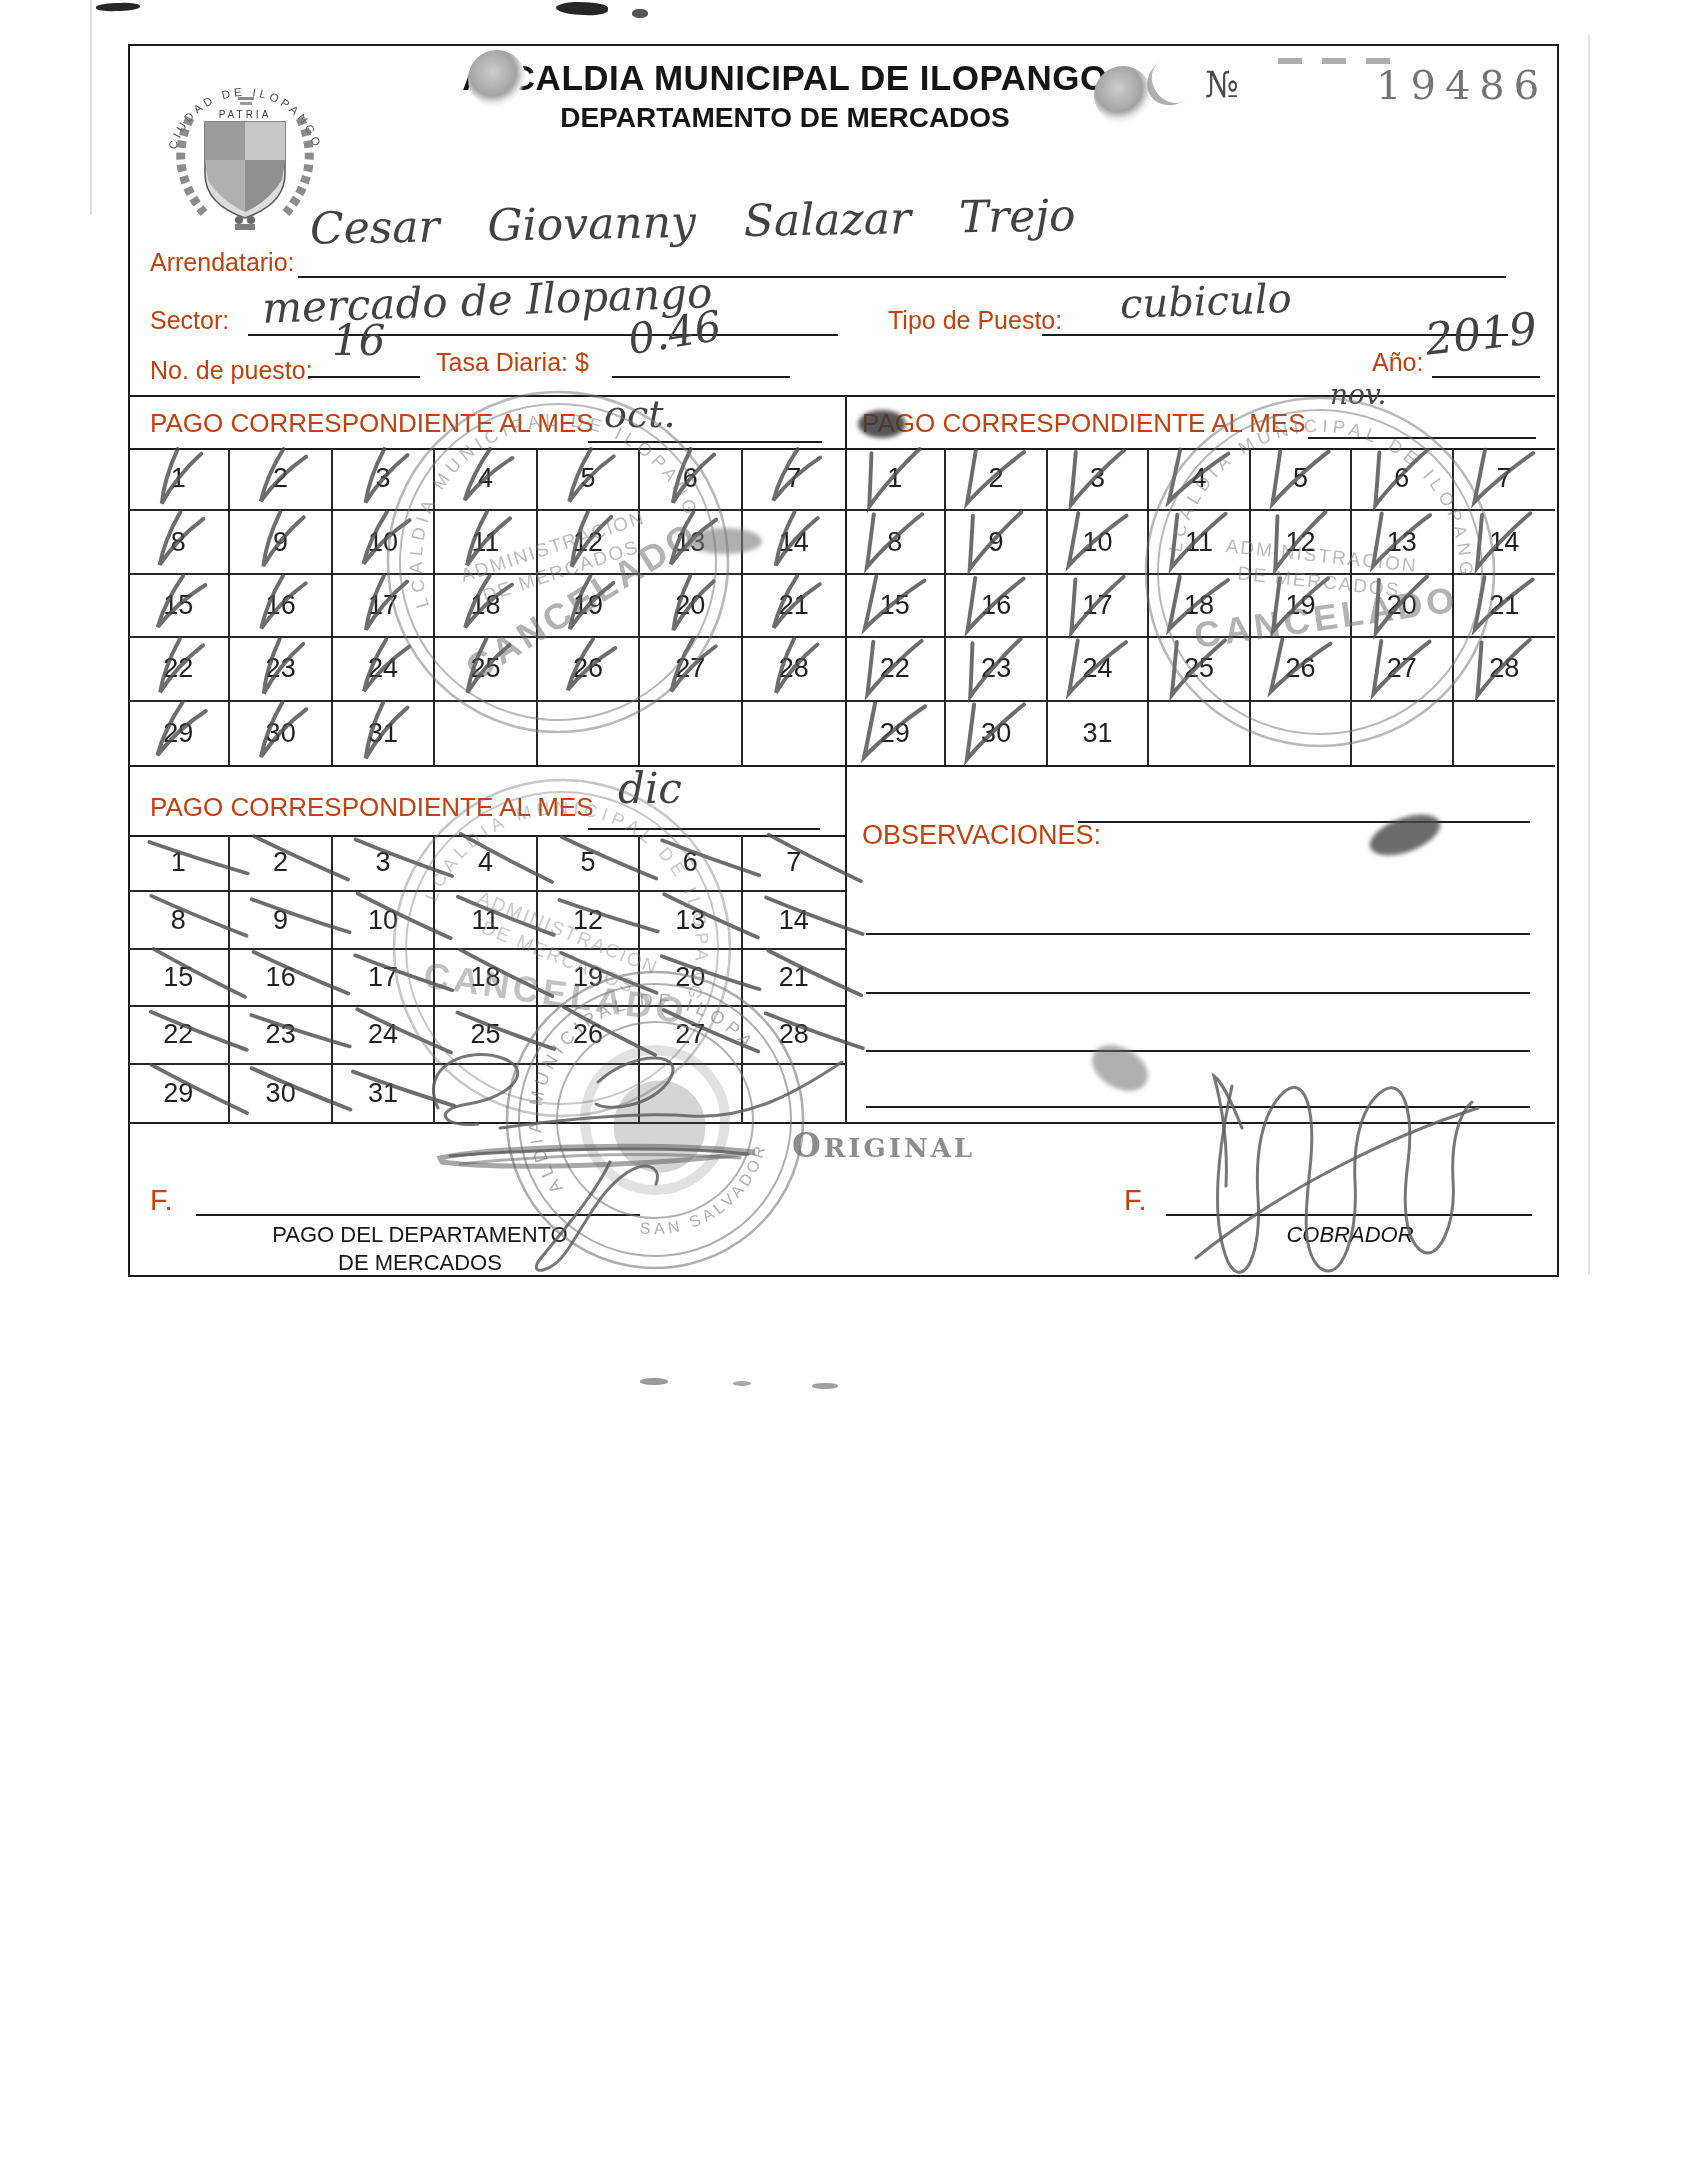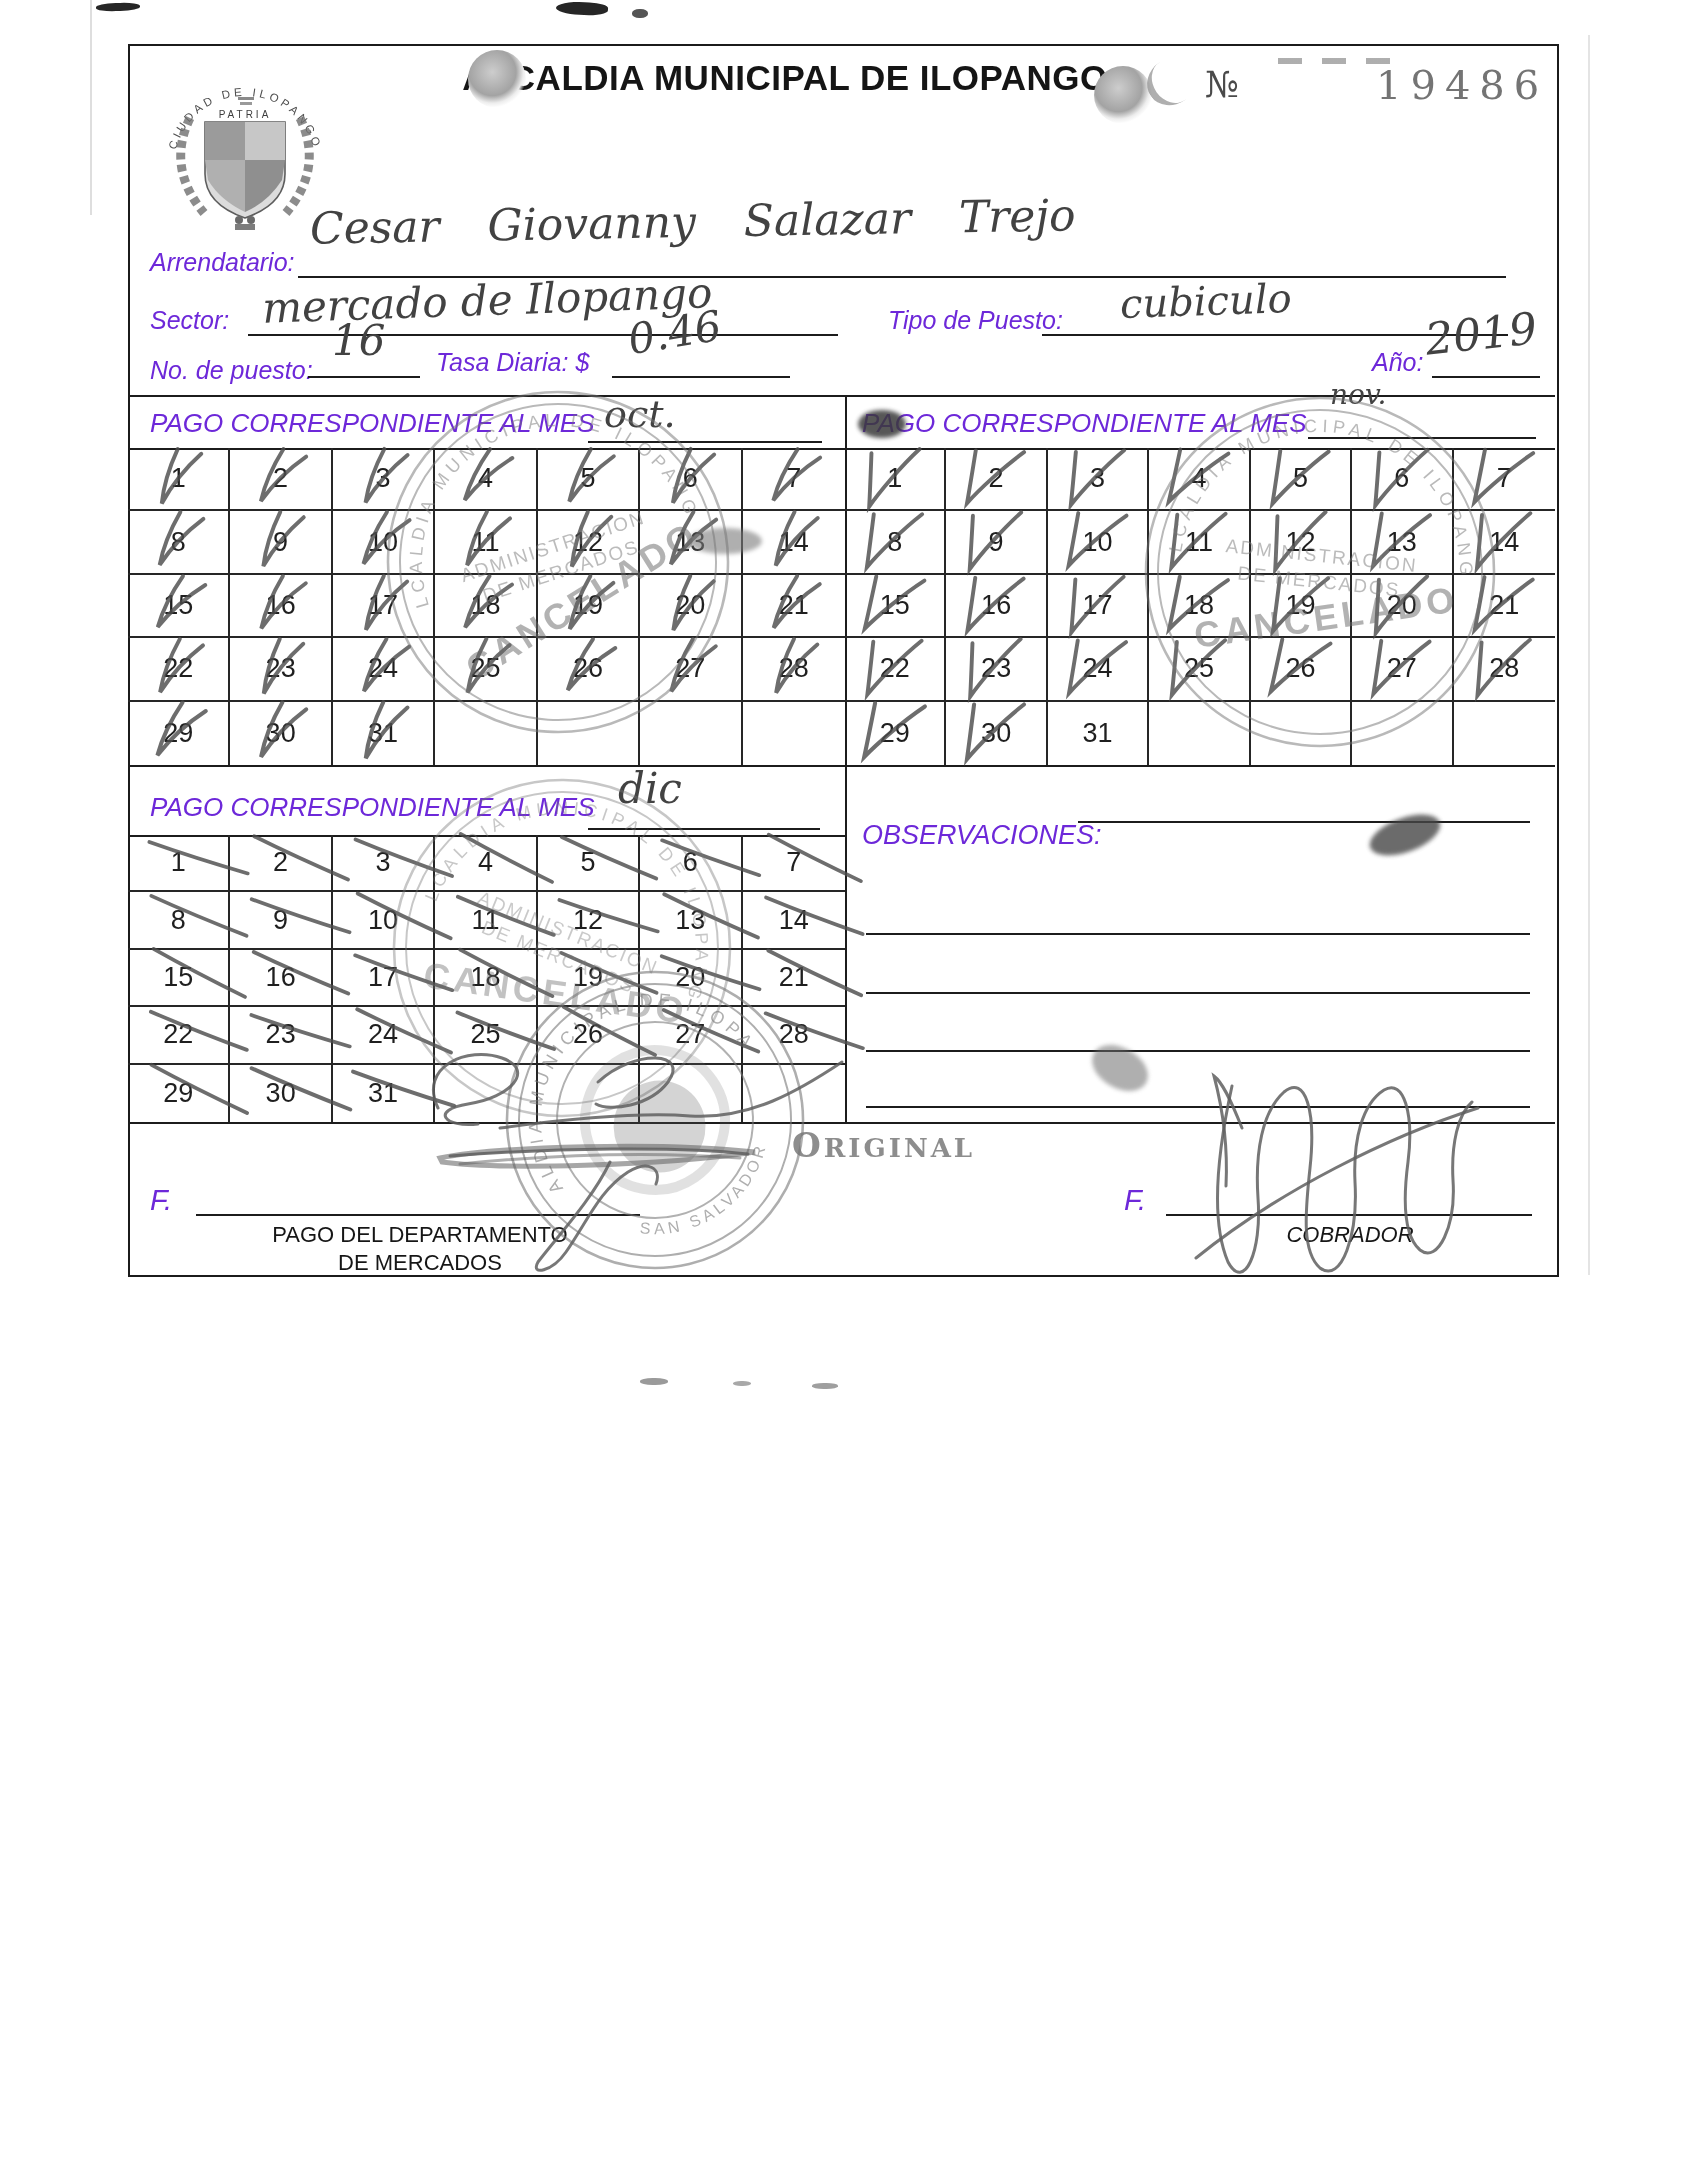--- a/index.html
+++ b/index.html
@@ -3,21 +3,21 @@
 <meta charset="utf-8">
 <style>
   html,body{margin:0;padding:0;background:#ffffff;}
   .page{position:relative;width:1693px;height:2165px;background:#fff;overflow:hidden;
         font-family:"Liberation Sans",sans-serif;color:#1b1b1b;}
   .abs{position:absolute;}
   .hline{position:absolute;background:#1c1c1c;height:2.4px;}
   .vline{position:absolute;background:#1c1c1c;width:2.4px;}
   .doc-box{position:absolute;left:128px;top:44px;width:1427px;height:1229px;
            border:2.6px solid #1b1b1b;background:transparent;}
-  .label{position:absolute;font-size:25px;color:#6d28d9;white-space:nowrap;font-style:italic;}
+  .label{position:absolute;font-size:25px;color:#c2410c;white-space:nowrap;}
   .hand{position:absolute;font-family:"DejaVu Serif",serif;font-style:italic;
         color:#424242;white-space:nowrap;z-index:4;}
   .title{position:absolute;left:400px;width:770px;text-align:center;font-weight:bold;color:#151515;}
   .serifnum{font-family:"DejaVu Serif",serif;}
   .cal-grid{position:absolute;display:grid;grid-template-columns:repeat(7,1fr);z-index:2;}
   .cal-cell{position:relative;border-right:2.2px solid #262626;border-bottom:2.2px solid #262626;
             display:flex;align-items:center;justify-content:center;overflow:visible;}
   .cal-cell.lastcol{border-right:none;}
   .cal-cell.lastrow{border-bottom:none;}
   .daynum{font-size:27px;color:#1f1f1f;z-index:1;}
@@ -67,20 +67,21 @@
     <path d="M55,100 L95,100 L95,152 Q70,140 58,120 Z" fill="#b0b0b0"></path>
     <path d="M95,100 L135,100 L132,120 Q118,142 95,152 Z" fill="#8f8f8f"></path>
     <path d="M40,58 Q16,108 54,153" fill="none" stroke="#6f6f6f" stroke-width="9" stroke-dasharray="7 5" opacity=".8"></path>
     <path d="M150,58 Q174,108 136,153" fill="none" stroke="#6f6f6f" stroke-width="9" stroke-dasharray="7 5" opacity=".8"></path>
     <circle cx="89" cy="160" r="4" fill="#6a6a6a"></circle>
     <circle cx="101" cy="160" r="4" fill="#6a6a6a"></circle>
     <rect x="85" y="164" width="20" height="6" fill="#7d7d7d"></rect>
   </svg>
 
   <div class="title" style="top:58px;font-size:35px;letter-spacing:.5px;">ALCALDIA MUNICIPAL DE ILOPANGO</div>
+  <div class="title" style="top:102px;font-size:28px;">DEPARTAMENTO DE MERCADOS</div>
 
   <div class="punch" style="left:468px;top:50px;width:58px;height:58px;"></div>
   <div class="punch" style="left:1094px;top:66px;width:58px;height:58px;"></div>
   <div class="abs" style="left:1146px;top:58px;width:46px;height:46px;border-radius:50%;border-left:7px solid #8e8e8e;transform:rotate(-35deg);opacity:.7;z-index:9;"></div>
 
   <div class="abs" style="left:1278px;top:58px;width:128px;height:6px;background:repeating-linear-gradient(90deg,#9a9a9a 0 24px,transparent 24px 44px);opacity:.8;"></div>
   <div class="abs serifnum" style="left:1205px;top:64px;font-size:36px;color:#4a4a4a;">№</div>
   <div class="abs serifnum" style="left:1332px;top:62px;font-size:40px;color:#747474;letter-spacing:9px;margin-left:44px;">19486</div>
 
   <div class="label" style="left:150px;top:248px;">Arrendatario:</div>

